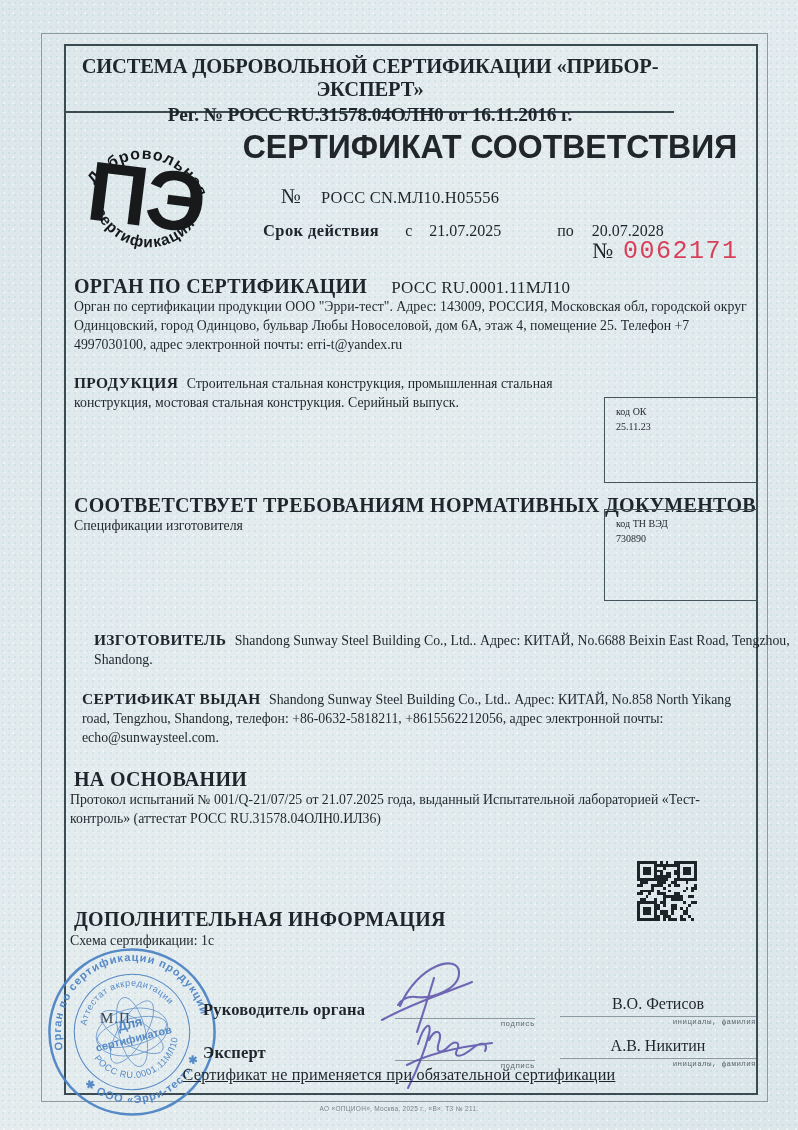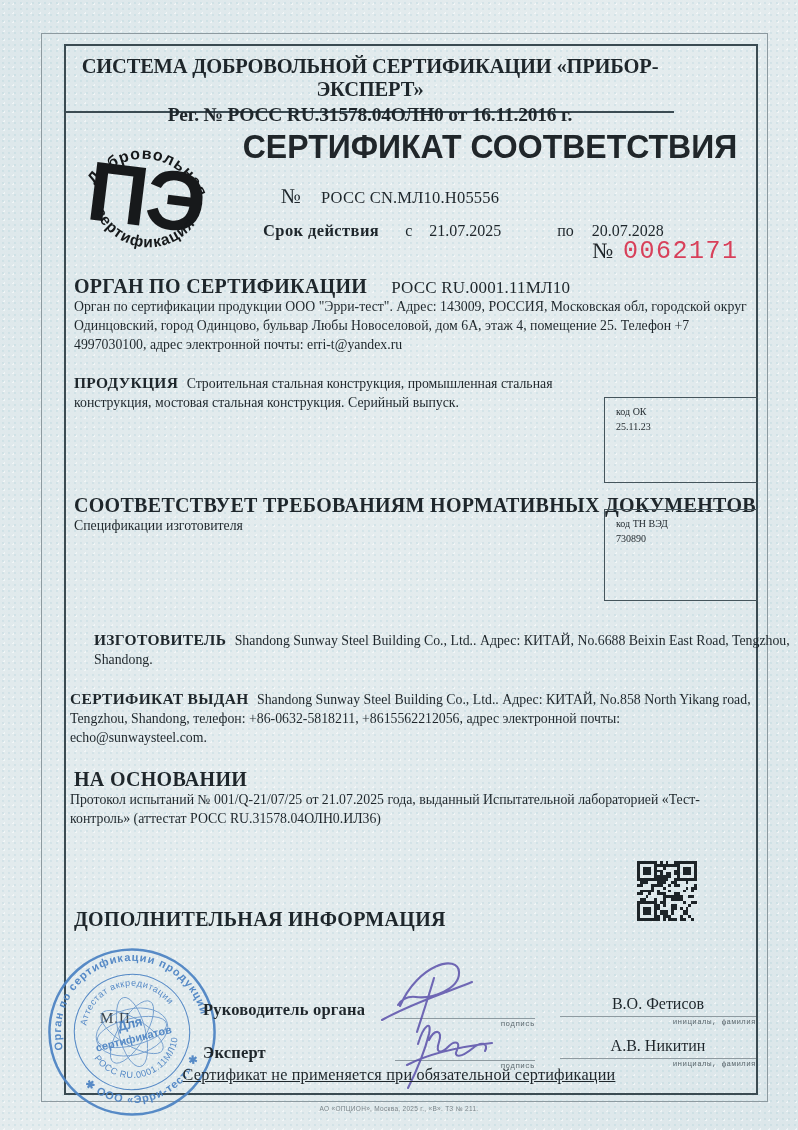--- a/index.html
+++ b/index.html
@@ -130,21 +130,21 @@
   <div class="abs code-box" style="top:509px;height:92px;">
     <div>код ТН ВЭД</div>
     <div>730890</div>
   </div>
 
   <p class="abs inline-p" style="left:66px;top:613px;width:744px;margin:16px;padding-left:12px;">
     <span class="sec-label">ИЗГОТОВИТЕЛЬ</span>
     <span>Shandong Sunway Steel Building Co., Ltd.. Адрес: КИТАЙ, No.6688 Beixin East Road, Tengzhou, Shandong.</span>
   </p>
 
-  <p class="abs inline-p" style="left:66px;top:688px;width:692px;margin:0;padding-left:4px;">
+  <p class="abs inline-p" style="left:66px;top:688px;width:692px;margin:0;padding-left:16px;">
     <span class="sec-label">СЕРТИФИКАТ ВЫДАН</span>
     <span>Shandong Sunway Steel Building Co., Ltd.. Адрес: КИТАЙ, No.858  North Yikang road, Tengzhou, Shandong, телефон: +86-0632-5818211, +8615562212056, адрес электронной почты: echo@sunwaysteel.com.</span>
   </p>
 
   <div class="abs sec-head" style="left:66px;top:768px;">
     <span class="sec-label big">НА ОСНОВАНИИ</span>
   </div>
   <div class="abs body-text" style="left:70px;top:790px;width:664px;">Протокол испытаний № 001/Q-21/07/25 от 21.07.2025 года, выданный Испытательной лабораторией «Тест-контроль» (аттестат РОСС RU.31578.04ОЛН0.ИЛ36)</div>
 
   <div class="abs qr-box">
@@ -375,20 +375,21 @@
         <rect x="13" y="20" width="1" height="1" fill="#1d2428"></rect>
         <rect x="15" y="20" width="1" height="1" fill="#1d2428"></rect>
         <rect x="16" y="20" width="1" height="1" fill="#1d2428"></rect>
         <rect x="19" y="20" width="1" height="1" fill="#1d2428"></rect>
       </svg>
   </div>
 
   <div class="abs sec-head" style="left:66px;top:908px;">
     <span class="sec-label big">ДОПОЛНИТЕЛЬНАЯ ИНФОРМАЦИЯ</span>
   </div>
+  <div class="abs body-text" style="left:70px;top:931px;width:500px;">Схема сертификации: 1с</div>
 
   <div class="abs mp-mark">М.П.</div>
   <div class="abs stamp-box">
     <svg width="192" height="192" viewBox="0 0 200 200">
       <defs>
         <path id="st-out-top" d="M 26 100 A 74 74 0 0 1 174 100"></path>
         <path id="st-out-bot" d="M 26 100 A 74 74 0 0 0 174 100"></path>
         <path id="st-in-top" d="M 52 100 A 48 48 0 0 1 148 100"></path>
         <path id="st-in-bot" d="M 52 100 A 48 48 0 0 0 148 100"></path>
       </defs>

